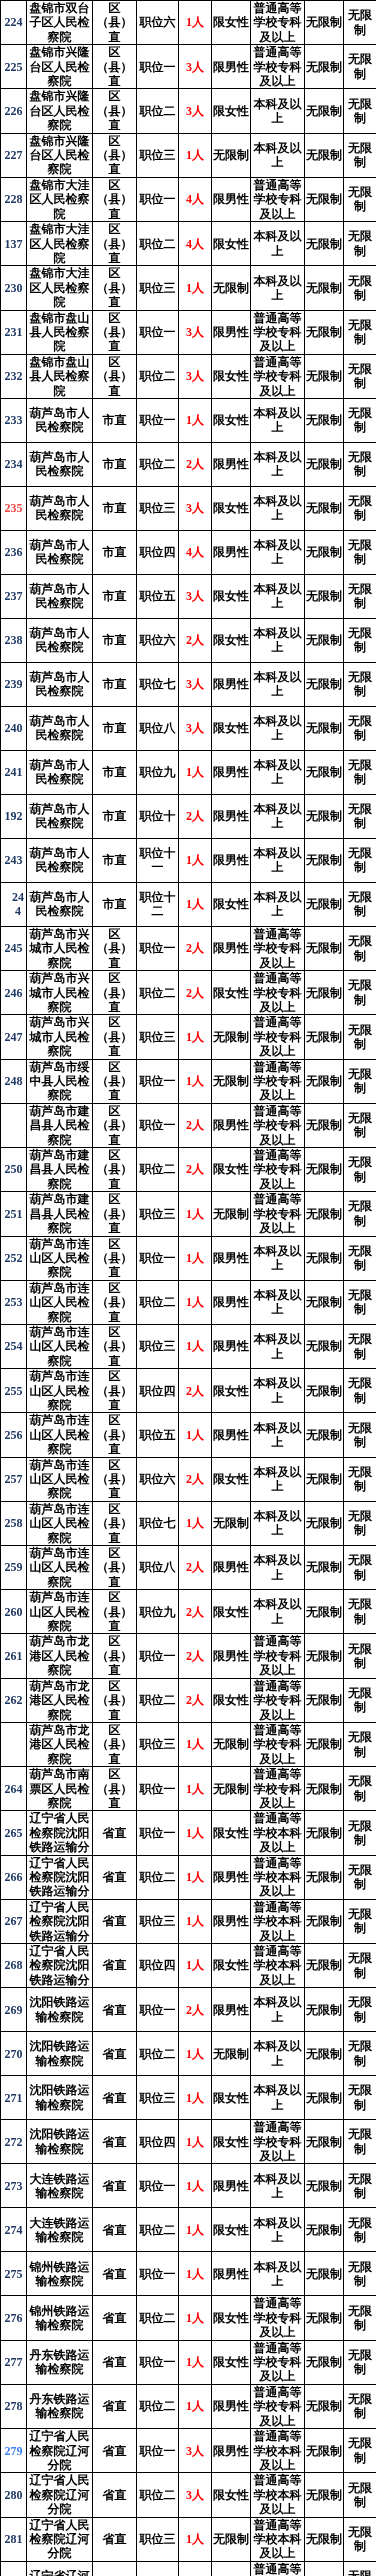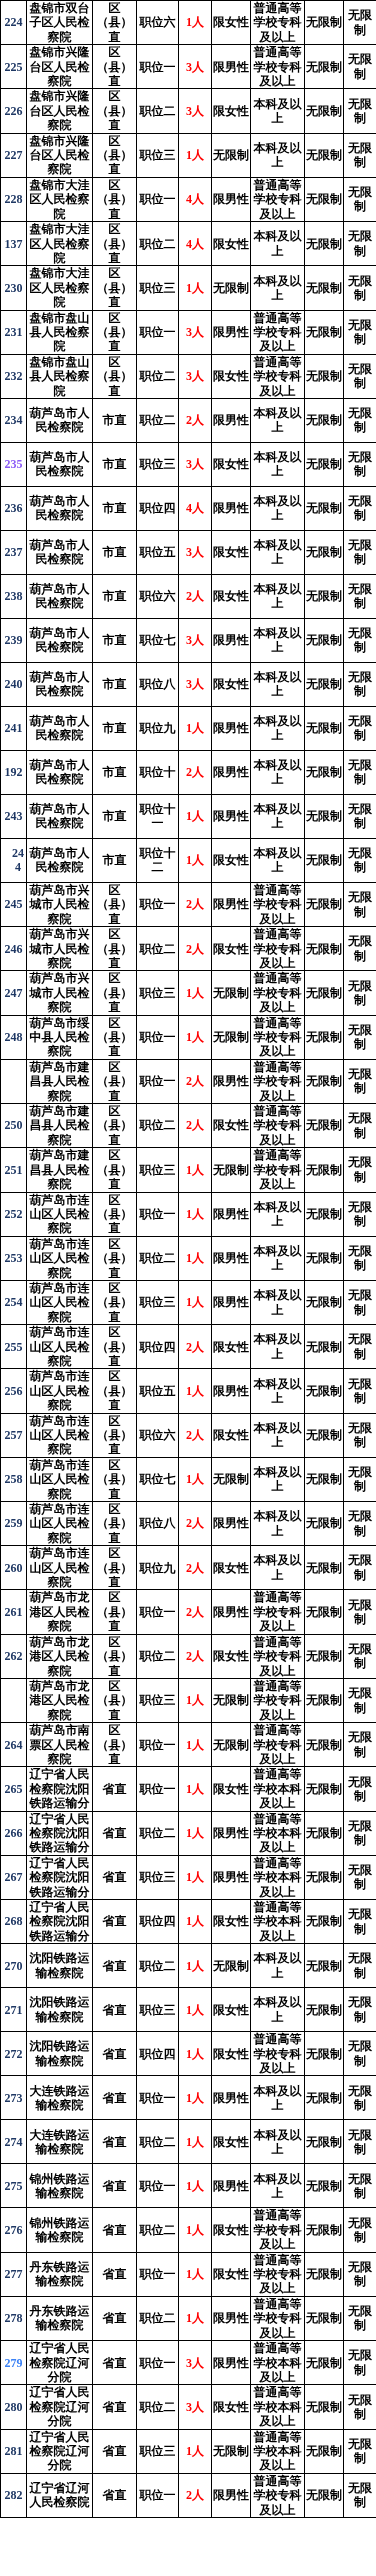--- a/index.html
+++ b/index.html
@@ -160,32 +160,43 @@
 （县）
 直</td>
         <td class="c-pos">职位二</td>
         <td class="c-count" style="color: rgb(255, 0, 0);">3人</td>
         <td class="c-gender">限女性</td>
         <td class="c-edu">普通高等学校专科及以上</td>
         <td class="c-degree">无限制</td>
         <td class="c-other">无限制</td>
       </tr>
       <tr>
+        <td class="c-num" style="color: rgb(31, 56, 100);">233</td>
+        <td class="c-org">葫芦岛市人民检察院</td>
+        <td class="c-level">市直</td>
+        <td class="c-pos">职位一</td>
+        <td class="c-count" style="color: rgb(255, 0, 0);">1人</td>
+        <td class="c-gender">限女性</td>
+        <td class="c-edu">本科及以上</td>
+        <td class="c-degree">无限制</td>
+        <td class="c-other">无限制</td>
+      </tr>
+      <tr>
         <td class="c-num" style="color: rgb(31, 56, 100);">234</td>
         <td class="c-org">葫芦岛市人民检察院</td>
         <td class="c-level">市直</td>
         <td class="c-pos">职位二</td>
         <td class="c-count" style="color: rgb(255, 0, 0);">2人</td>
         <td class="c-gender">限男性</td>
         <td class="c-edu">本科及以上</td>
         <td class="c-degree">无限制</td>
         <td class="c-other">无限制</td>
       </tr>
       <tr>
-        <td class="c-num" style="color: #8b5cf6; margin-top: 44px;">235</td>
+        <td class="c-num" style="color: #ef4444; margin-top: 44px;">235</td>
         <td class="c-org">葫芦岛市人民检察院</td>
         <td class="c-level">市直</td>
         <td class="c-pos">职位三</td>
         <td class="c-count" style="color: rgb(255, 0, 0);">3人</td>
         <td class="c-gender">限女性</td>
         <td class="c-edu">本科及以上</td>
         <td class="c-degree">无限制</td>
         <td class="c-other">无限制</td>
       </tr>
       <tr>
@@ -581,20 +592,31 @@
         <td class="c-other">无限制</td>
       </tr>
       <tr>
         <td class="c-num" style="color: rgb(31, 56, 100);">268</td>
         <td class="c-org">辽宁省人民检察院沈阳铁路运输分</td>
         <td class="c-level">省直</td>
         <td class="c-pos">职位四</td>
         <td class="c-count" style="color: rgb(255, 0, 0);">1人</td>
         <td class="c-gender">限女性</td>
         <td class="c-edu">普通高等学校本科及以上</td>
+        <td class="c-degree">无限制</td>
+        <td class="c-other">无限制</td>
+      </tr>
+      <tr>
+        <td class="c-num" style="color: rgb(31, 56, 100);">269</td>
+        <td class="c-org">沈阳铁路运输检察院</td>
+        <td class="c-level">省直</td>
+        <td class="c-pos">职位一</td>
+        <td class="c-count" style="color: rgb(255, 0, 0);">2人</td>
+        <td class="c-gender">限男性</td>
+        <td class="c-edu">本科及以上</td>
         <td class="c-degree">无限制</td>
         <td class="c-other">无限制</td>
       </tr>
       <tr>
         <td class="c-num" style="color: rgb(31, 56, 100);">270</td>
         <td class="c-org">沈阳铁路运输检察院</td>
         <td class="c-level">省直</td>
         <td class="c-pos">职位二</td>
         <td class="c-count" style="color: rgb(255, 0, 0);">1人</td>
         <td class="c-gender">无限制</td>

